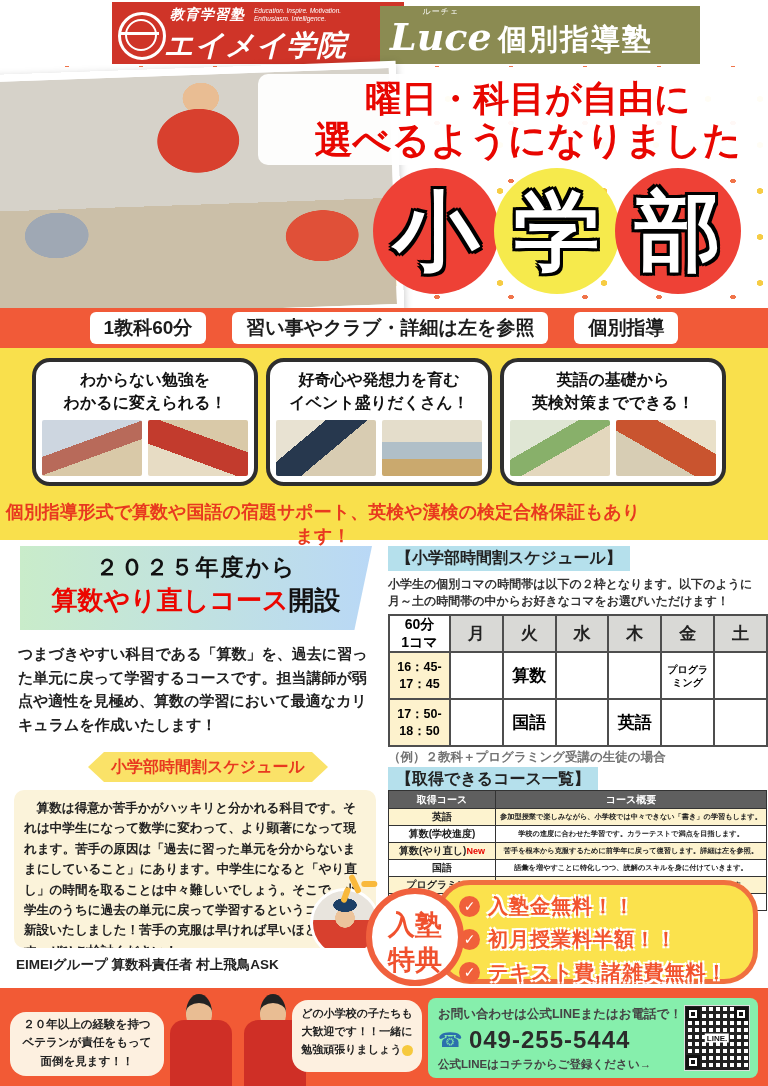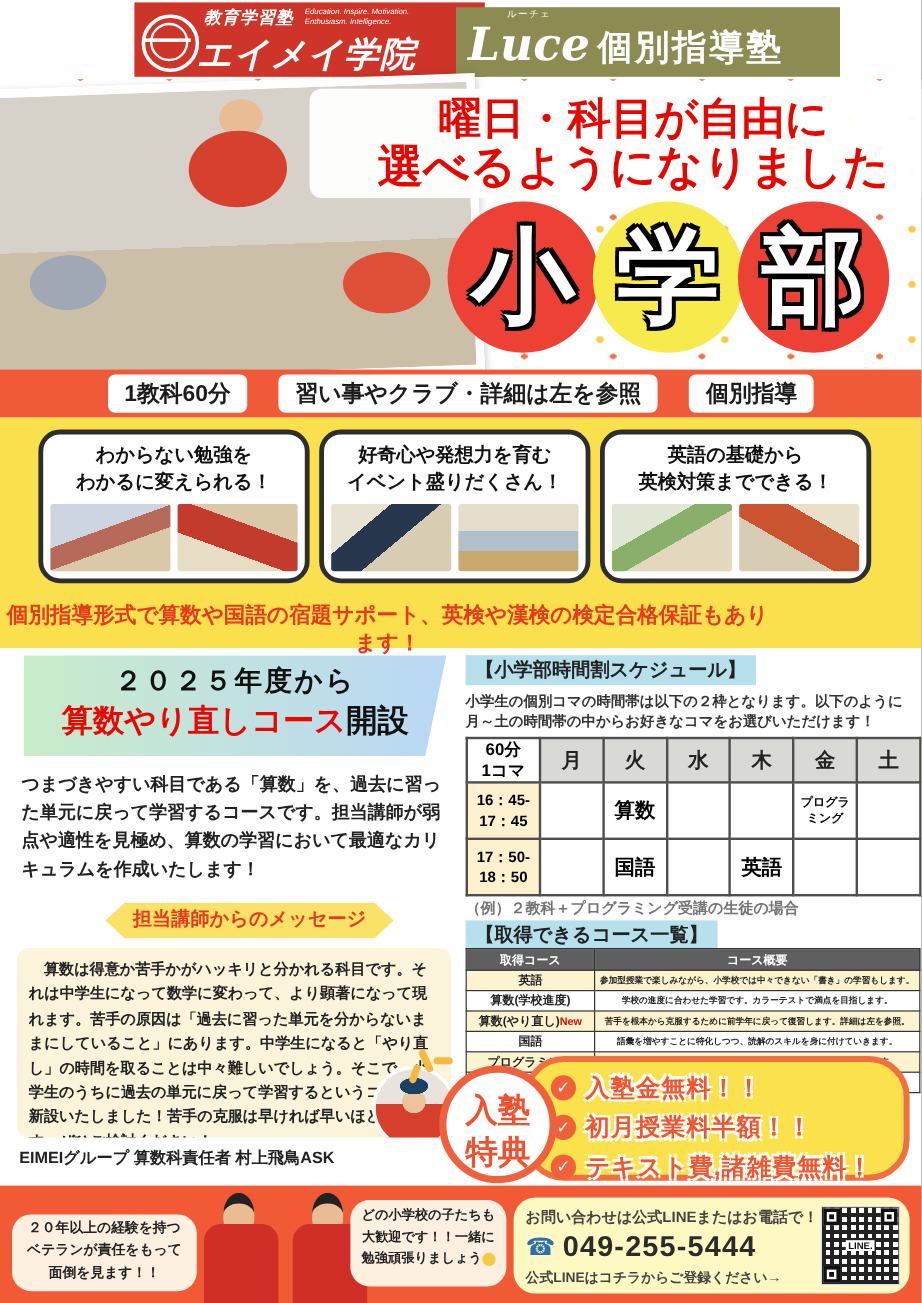--- a/index.html
+++ b/index.html
@@ -118,21 +118,21 @@
   
   .footer{left:0;top:988px;width:768px;height:98px;background:#f25a35;}
   .bubble{background:#fdf0e0;border-radius:16px;font-weight:bold;color:#222;text-align:center;box-sizing:border-box;}
   .bub-l{left:10px;top:24px;width:154px;height:64px;font-size:11.5px;line-height:1.6;padding-top:3px;}
   .bub-r{left:292px;top:12px;width:130px;height:72px;font-size:11px;line-height:1.65;padding-top:4px;}
   .smiley{display:inline-block;width:11px;height:11px;border-radius:50%;background:#f6c93e;vertical-align:middle;}
   .teacher{bottom:0;width:66px;height:92px;}
   .teacher .head{position:absolute;left:18px;top:0;width:26px;height:28px;border-radius:50% 50% 45% 45%;background:#e9bd93;border-top:9px solid #222;}
   .teacher .body{position:absolute;left:2px;top:26px;width:62px;height:66px;border-radius:14px 14px 0 0;background:#cf2f26;}
   .t1{left:168px;} .t2{left:242px;}
-  .contact{left:428px;top:10px;width:330px;height:80px;background:#fef9c3;border-radius:18px;box-sizing:border-box;padding:8px 10px;}
+  .contact{left:428px;top:10px;width:330px;height:80px;background:#86efac;border-radius:8px;box-sizing:border-box;padding:8px 10px;}
   .contact .c1{font-size:12.5px;font-weight:bold;color:#444;}
   .phone-row{display:flex;align-items:center;gap:6px;margin-top:3px;}
   .phone-icon{color:#2b6fad;font-size:20px;line-height:1;}
   .phone-num{font-size:24px;font-weight:bold;color:#2b2b2b;letter-spacing:1px;}
   .contact .c3{font-size:11.5px;font-weight:bold;color:#444;margin-top:3px;}
   .qr{right:8px;top:7px;width:64px;height:64px;background-color:#fff;border:1px solid #ddd;
      background-image:repeating-linear-gradient(0deg,#222 0 3px,transparent 3px 7px),repeating-linear-gradient(90deg,#222 0 3px,transparent 3px 7px);}
   .qr-eye{position:absolute;width:14px;height:14px;background:#fff;border:3px solid #111;box-sizing:border-box;}
   .qr-eye::after{content:"";position:absolute;left:2px;top:2px;width:4px;height:4px;background:#111;}
   .qe1{left:1px;top:1px;} .qe2{right:1px;top:1px;} .qe3{left:1px;bottom:1px;}
@@ -207,21 +207,21 @@
       </div>
     </div>
     <div class="abs support-note">個別指導形式で算数や国語の宿題サポート、英検や漢検の検定合格保証もあります！</div>
   </div>
 
   <div class="abs banner">
     <span class="b1">２０２５年度から</span>
     <span><span class="b2r">算数やり直しコース</span><span class="b2k">開設</span></span>
   </div>
   <div class="abs course-desc">つまづきやすい科目である「算数」を、過去に習った単元に戻って学習するコースです。担当講師が弱点や適性を見極め、算数の学習において最適なカリキュラムを作成いたします！</div>
-  <div class="abs ribbon">担当講師からのメッセージ</div>
+  <div class="abs ribbon">小学部時間割スケジュール</div>
   <div class="abs msgbox">
     <span>　算数は得意か苦手かがハッキリと分かれる科目です。それは中学生になって数学に変わって、より顕著になって現れます。苦手の原因は「過去に習った単元を分からないままにしていること」にあります。中学生になると「やり直し」の時間を取ることは中々難しいでしょう。そこで、小学生のうちに過去の単元に戻って学習するというコースを新設いたしました！苦手の克服は早ければ早いほど良いです。ぜひご検討ください！</span>
     
     <div class="abs avatar"></div>
   </div>
   <div class="abs sec-title sched-title">【小学部時間割スケジュール】</div>
 
   <div class="abs signature">EIMEIグループ 算数科責任者 村上飛鳥ASK</div>
   <div class="abs sched-intro">
     <div>小学生の個別コマの時間帯は以下の２枠となります。以下のように</div>

